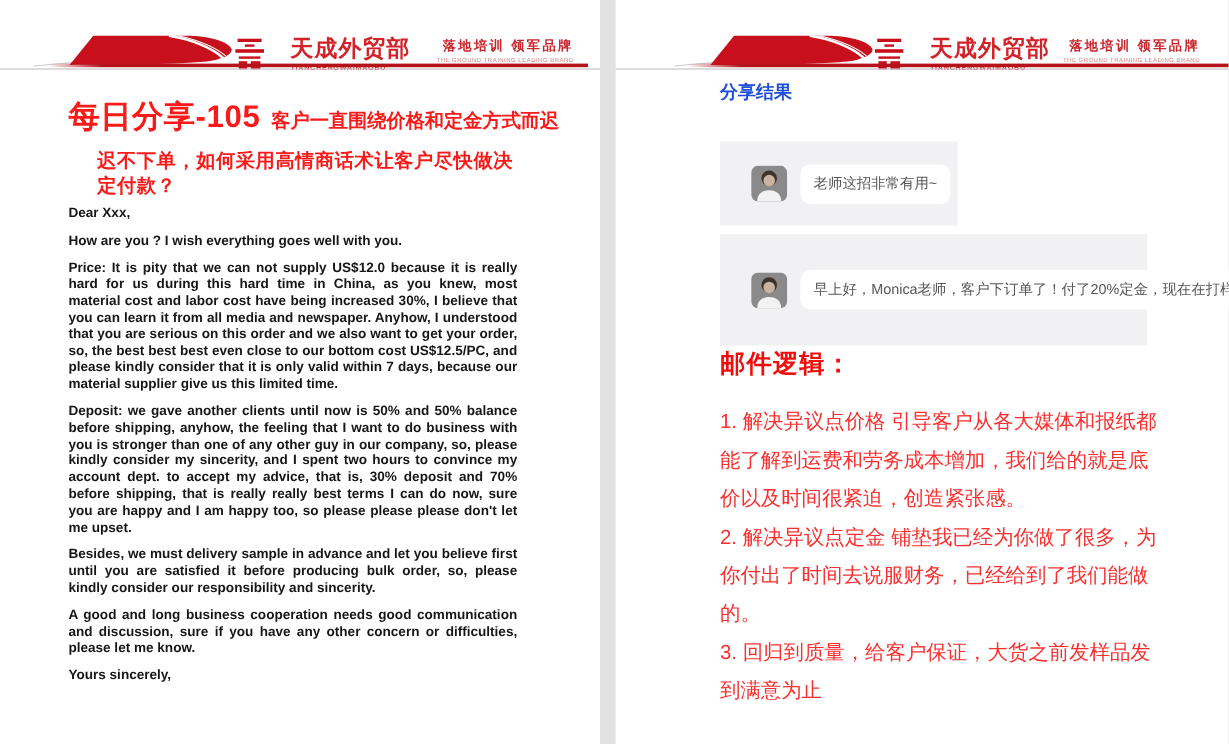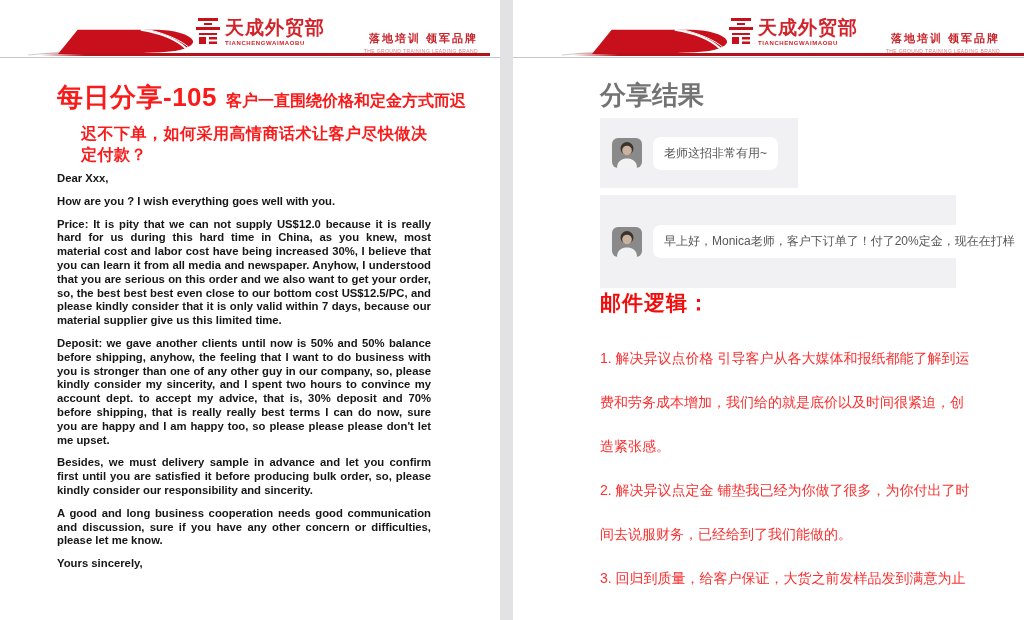--- a/index.html
+++ b/index.html
@@ -11,21 +11,21 @@
   .page-right { left:513px; width:511px; }
 
   
   .hdr { position:absolute; top:0; left:0; right:0; height:62px; }
   .swoosh { position:absolute; top:27px; width:138px; height:28px; }
   .page-left  .swoosh { left:56px; }
   .page-right .swoosh { left:77px; }
   .swoosh-tail { position:absolute; top:53px; height:1px; background:#cfcfcf; transform:rotate(-5deg); }
   .page-left  .swoosh-tail { left:28px; width:34px; }
   .page-right .swoosh-tail { left:49px; width:34px; }
-  .brand { position:absolute; top:18px; display:flex; align-items:flex-start; gap:5px; }
+  .brand { position:absolute; top:32px; display:flex; align-items:flex-start; gap:22px; }
   .page-left  .brand { left:196px; }
   .page-right .brand { left:216px; }
   .emblem { width:24px; height:26px; }
   .brand-cn { font-size:19px; font-weight:bold; color:#d2232a; letter-spacing:1px; line-height:1.05; }
   .brand-en { font-size:6px; font-weight:bold; color:#d2232a; letter-spacing:0.6px; margin-top:2px; }
   .tagline { position:absolute; top:31px; text-align:right; }
   .page-left  .tagline { right:22px; }
   .page-right .tagline { right:24px; }
   .tag-cn { font-size:11px; font-weight:bold; color:#c8252c; letter-spacing:2px; }
   .tag-en { font-size:5px; color:#cf8484; letter-spacing:0.4px; margin-top:2px; }
@@ -42,32 +42,32 @@
   .title-sub  { font-size:16px; font-weight:bold; margin-left:9px; }
   .title-line2 { font-size:16px; font-weight:bold; margin-top:9px; letter-spacing:0.5px;margin-left:24px; }
 
   .email { position:absolute; left:57px; top:142px; width:374px;
            font-size:11.3px; font-weight:bold; line-height:13.8px;
            color:#161616; text-align:justify;margin-top:30px; }
   .email p { margin:0 0 9px; }
   .email p.tight { margin:0; text-align:left; }
 
   
-  .sec1-title { position:absolute; left:87px; top:78px; font-size:26px; font-weight:bold; color:#737373; }
+  .sec1-title { position:absolute; left:87px; top:68px; font-size:15px; font-weight:bold; color:#1d4ed8; }
   .chat { position:absolute; left:87px; background:#f1f1f3; display:flex; align-items:center;
-          padding-left:12px; gap:11px; }
+          padding-left:26px; gap:11px; }
   .chat-1 { top:118px; width:198px; height:70px; }
   .chat-2 { top:195px; width:356px; height:93px; }
   .avatar { width:30px; height:30px; flex:none; }
   .bubble { background:#ffffff; border-radius:8px; padding:8px 11px; font-size:12px;
             color:#565656; white-space:nowrap; }
   .sec2-title { position:absolute; left:87px; top:289px; font-size:21px; font-weight:bold;
                 color:#f20d0d; font-family:"Liberation Serif", serif; letter-spacing:1px; }
   .points { position:absolute; left:87px; top:336px; width:372px;
-            font-size:14px; color:#fb2f2f; line-height:44px; }
+            font-size:17px; color:#fb2f2f; line-height:32px; }
   .points p { margin:0; }
 </style>
 </head>
 <body>
 
 <div class="canvas">
 
   <div class="page page-left">
     <div class="hdr">
       <div class="swoosh-tail"></div>
@@ -106,21 +106,21 @@
         <span class="title-main">每日分享-105</span><span class="title-sub">客户一直围绕价格和定金方式而迟</span>
       </div>
       <div class="title-line2">迟不下单，如何采用高情商话术让客户尽快做决定付款？</div>
     </div>
 
     <div class="email">
       <p>Dear Xxx,</p>
       <p>How are you ?  I wish everything goes well with you.</p>
       <p>Price: It is pity that we can not supply US$12.0 because it is really hard for us during this hard time in China, as you knew, most material cost and labor cost have being increased 30%, I believe that you can learn it from all media and newspaper. Anyhow, I understood that you are serious on this order and we also want to get your order, so, the best best best even close to our bottom cost US$12.5/PC, and please kindly consider that it is only valid within 7 days, because our material supplier give us this limited time.</p>
       <p>Deposit: we gave another clients until now is 50% and 50% balance before shipping, anyhow, the feeling that I want to do business with you is stronger than one of any other guy in our company, so, please kindly consider my sincerity, and I spent two hours to convince my account dept. to accept my advice, that is, 30% deposit and 70% before shipping, that is really really best terms I can do now, sure you are happy and I am happy too, so please please please don't let me upset.</p>
-      <p>Besides, we must delivery sample in advance and let you confirm first until you are satisfied it before producing bulk order, so, please kindly consider our responsibility and sincerity.</p>
+      <p>Besides, we must delivery sample in advance and let you believe first until you are satisfied it before producing bulk order, so, please kindly consider our responsibility and sincerity.</p>
       <p>A good and long business cooperation needs good communication and discussion, sure if you have any other concern or difficulties, please let me know.</p>
       <p class="tight">Yours sincerely,</p>
 
     </div>
   </div>
 
   <div class="page page-right">
     <div class="hdr">
       <div class="swoosh-tail"></div>
       <svg class="swoosh" viewBox="0 0 140 30" preserveAspectRatio="none">

